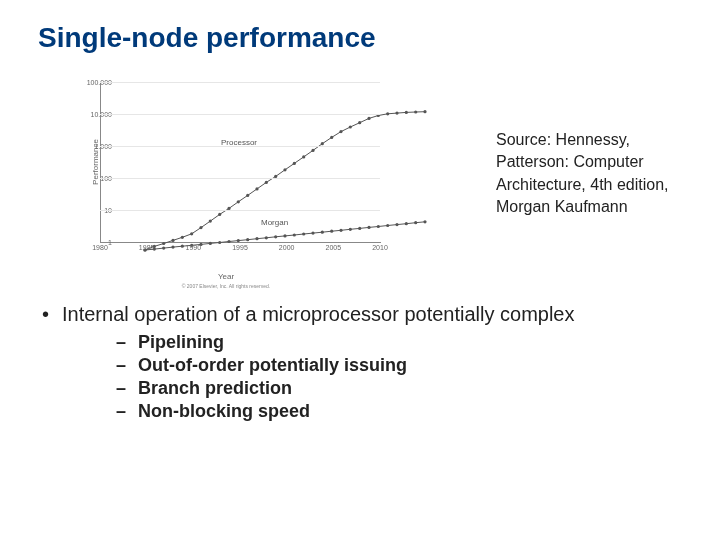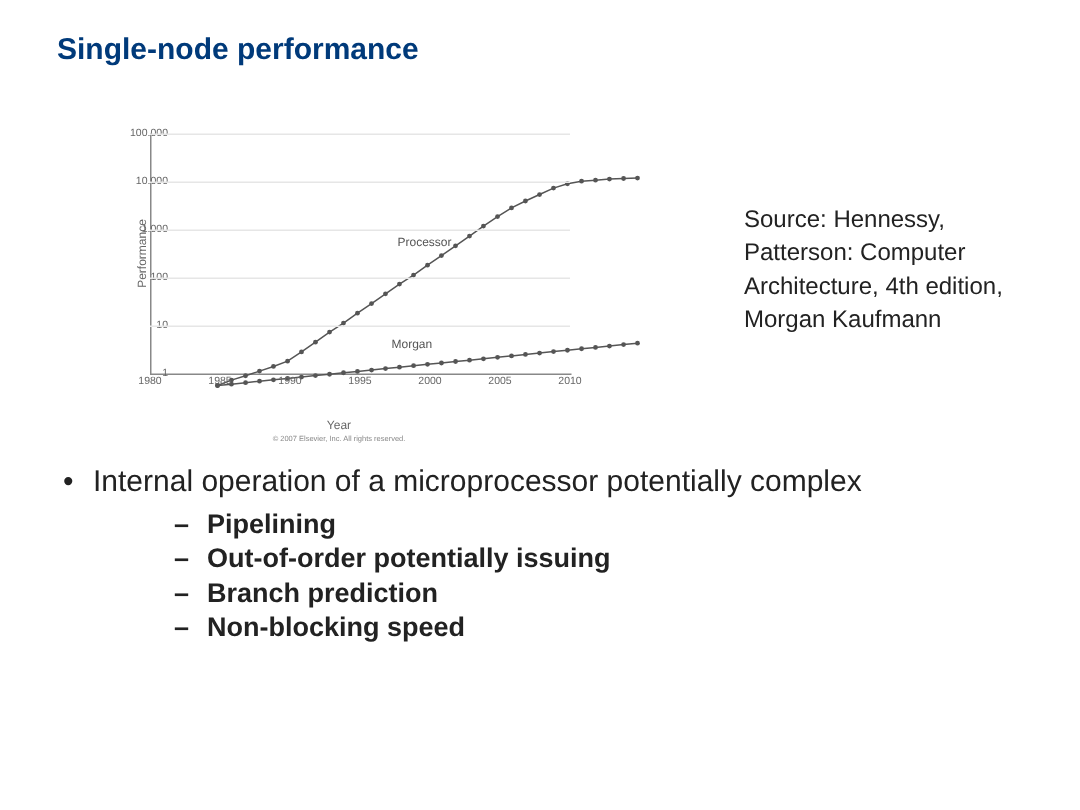--- a/index.html
+++ b/index.html
@@ -12,24 +12,24 @@
     color: #222;
   }
   .slide {
     box-sizing: border-box;
     width: 720px;
     height: 540px;
     padding: 22px 38px 20px 38px;
     position: relative;
   }
   .title {
-    font-size: 20px;
+    font-size: 28px;
     font-weight: bold;
     color: #003a7a;
-    margin: 0 0 36px 0;
+    margin: 0 0 20px 0;
   }
   ul.main {
     list-style: none;
     padding: 0;
     margin: 0;
     font-size: 20px;
   }
   ul.main > li {
     position: relative;
     padding-left: 24px;
@@ -224,21 +224,21 @@
             <circle cx="205.3" cy="139.3" r="1.6" fill="#555"></circle>
             <circle cx="214.7" cy="138.4" r="1.6" fill="#555"></circle>
             <circle cx="224.0" cy="137.4" r="1.6" fill="#555"></circle>
             <circle cx="233.3" cy="136.5" r="1.6" fill="#555"></circle>
             <circle cx="242.7" cy="135.5" r="1.6" fill="#555"></circle>
             <circle cx="252.0" cy="134.6" r="1.6" fill="#555"></circle>
             <circle cx="261.3" cy="133.7" r="1.6" fill="#555"></circle>
             <circle cx="270.7" cy="132.7" r="1.6" fill="#555"></circle>
             <circle cx="280.0" cy="131.8" r="1.6" fill="#555"></circle>
           </svg>
-        <span class="series-label" style="left:120px; top:68px;margin-left:44px;">Processor</span>
+        <span class="series-label" style="left:120px; top:56px;">Processor</span>
         <span class="series-label" style="left:160px; top:136px;">Morgan</span>
       </div>
       <div class="xlabel">Year</div>
       <div class="copyright">© 2007 Elsevier, Inc. All rights reserved.</div>
     <div class="ytick" style="top: 168px;">1</div>
         <div class="ytick" style="top: 136px;">10</div>
         <div class="grid-h" style="top: 136px;"></div>
         <div class="ytick" style="top: 104px;">100</div>
         <div class="grid-h" style="top: 104px;"></div>
         <div class="ytick" style="top: 72px;">1.000</div>

